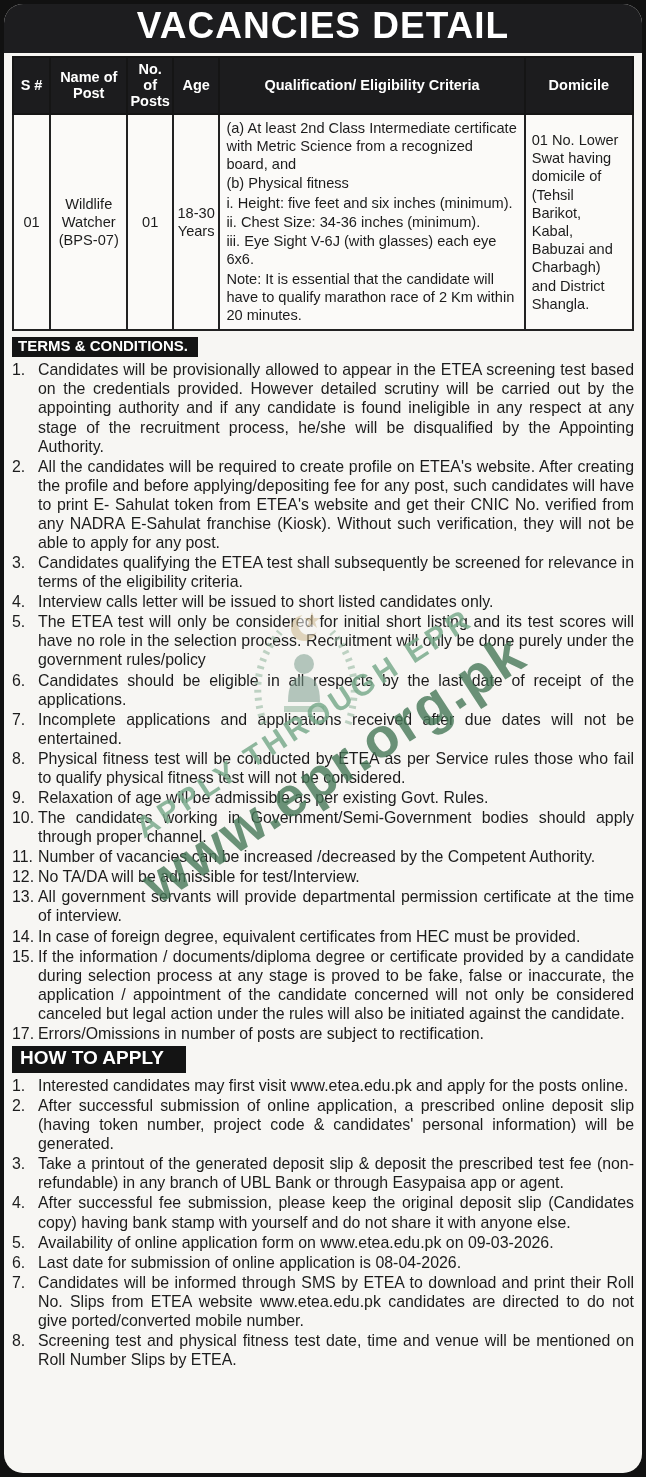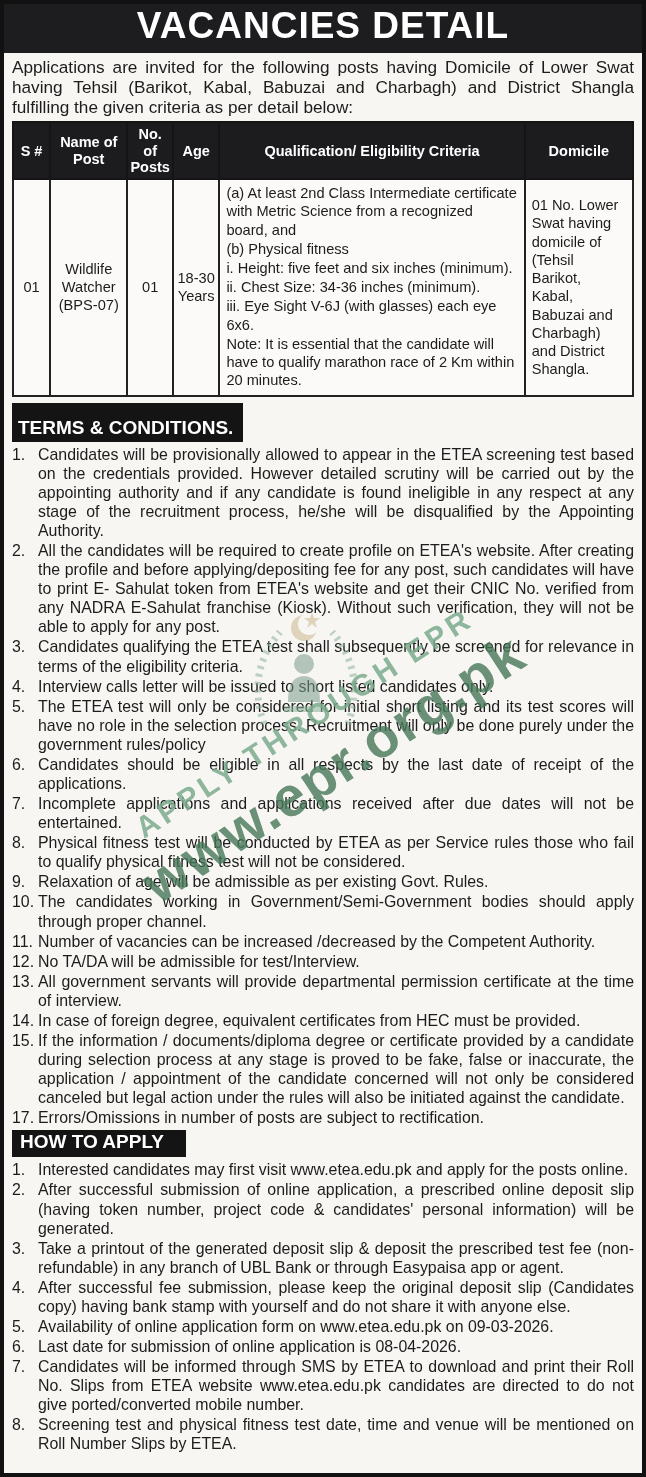--- a/index.html
+++ b/index.html
@@ -1,35 +1,35 @@
 <!DOCTYPE html>
 <html><head>
 <meta charset="utf-8">
 <style>
   html,body{margin:0;padding:0;background:#222;}
   .ad{width:646px;height:1477px;background:#111;padding:4px;box-sizing:border-box;
       font-family:"Liberation Sans","DejaVu Sans",sans-serif;color:#1c1c1c;}
   .paper{background:#f7f6f3;height:100%;box-sizing:border-box;position:relative;
-         overflow:hidden;display:flex;flex-direction:column;}
+         overflow:hidden;display:flex;flex-direction:column;border-radius:19px;}
   .title-bar{background:#1d1d1f;color:#fff;text-align:center;font-weight:bold;
              font-size:37px;letter-spacing:1px;padding:1px 0 6px;flex:0 0 auto;}
   .body-area{padding:3px 8px 0 8px;flex:0 0 auto;}
   .intro{font-size:17.2px;line-height:1.17;text-align:justify;margin:1px 0 4px 0;}
   table.vac{width:100%;border-collapse:collapse;border:2px solid #151515;margin:0 0 4px 0;}
   table.vac th{background:#1c1c1e;color:#fff;font-weight:bold;font-size:14.5px;
                line-height:1.12;padding:3px 2px;border:2px solid #151515;text-align:center;}
   table.vac td{border:2px solid #222;font-size:14.6px;line-height:1.25;vertical-align:middle;
                background:#fbfaf8;}
   td.c{text-align:center;padding:2px;}
   td.qual{padding:4px 6px;vertical-align:middle;}
   td.qual div{margin:0 0 1px 0;}
   td.dom{padding:4px 6px;vertical-align:middle;}
   .sec-head{display:inline-block;background:#141414;color:#fff;font-weight:bold;
             margin:2px 0 3px 0;}
-  .sec-head.terms{font-size:19px;padding:14px 10px 3px 6px;}
+  .sec-head.terms{font-size:15px;padding:0 10px 3px 6px;}
   .sec-head.apply{font-size:19px;padding:1px 22px 4px 8px;}
   .list{font-size:15.9px;line-height:1.2;}
   .item{display:flex;text-align:justify;margin:0 0 1px 0;}
   .item .num{flex:0 0 26px;}
   .item .txt{flex:1;}
   
   .wm{position:absolute;left:0;top:0;right:0;bottom:0;pointer-events:none;}
   .crest{position:absolute;left:242px;top:602px;opacity:.55;}
   .wm-rot{position:absolute;left:50%;top:748px;width:700px;
           transform:translate(-50%,-50%) rotate(-33deg);text-align:center;}
@@ -40,21 +40,20 @@
 </style>
 </head>
 <body>
 
 <div class="ad">
   <div class="paper">
 
     <div class="title-bar">VACANCIES DETAIL</div>
 
     <div class="body-area">
-      <p class="intro">Applications are invited for the following posts having Domicile of Lower Swat having Tehsil (Barikot, Kabal, Babuzai and Charbagh) and District Shangla fulfilling the given criteria as per detail below:</p>
 
       <table class="vac">
         <colgroup>
           <col style="width:6%">
             <col style="width:12.5%">
             <col style="width:7%">
           <col style="width:7.5%">
             <col style="width:49.5%">
             <col style="width:17.5%">
         </colgroup>

